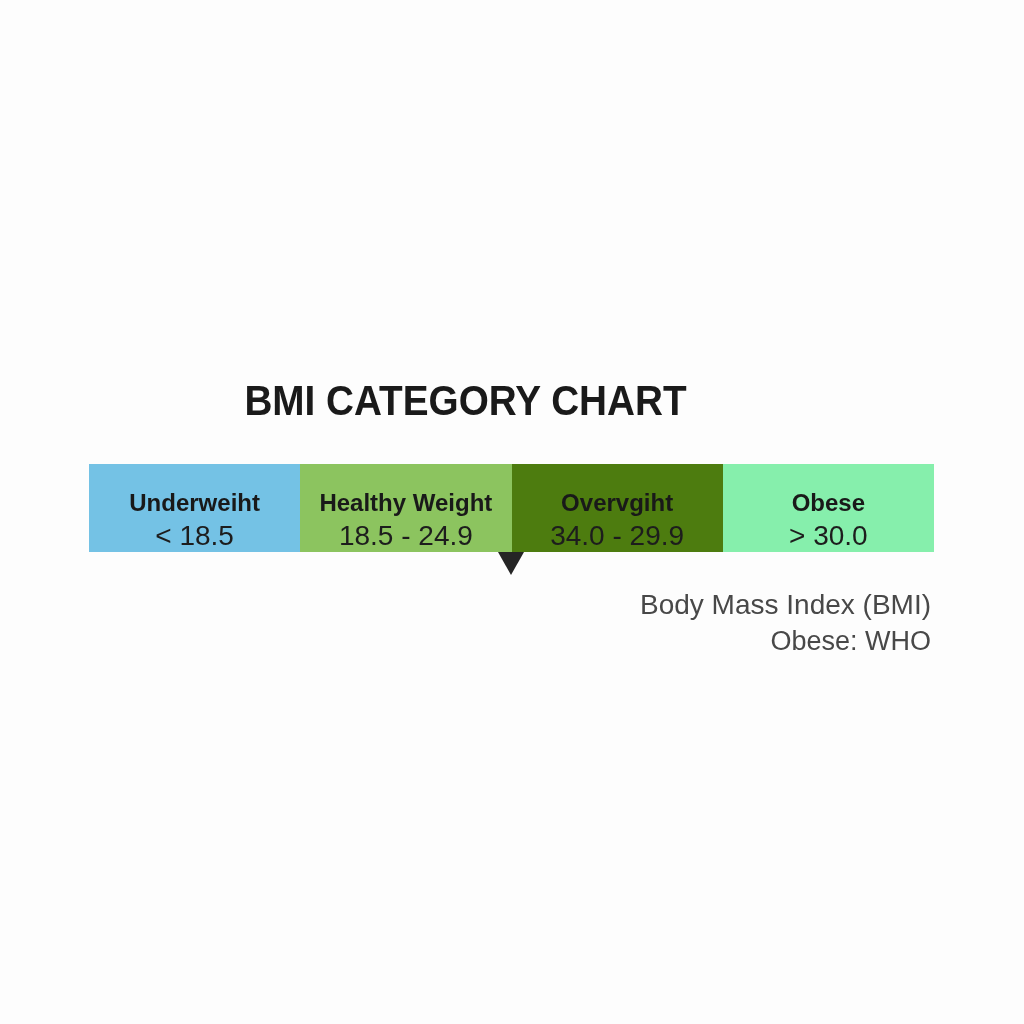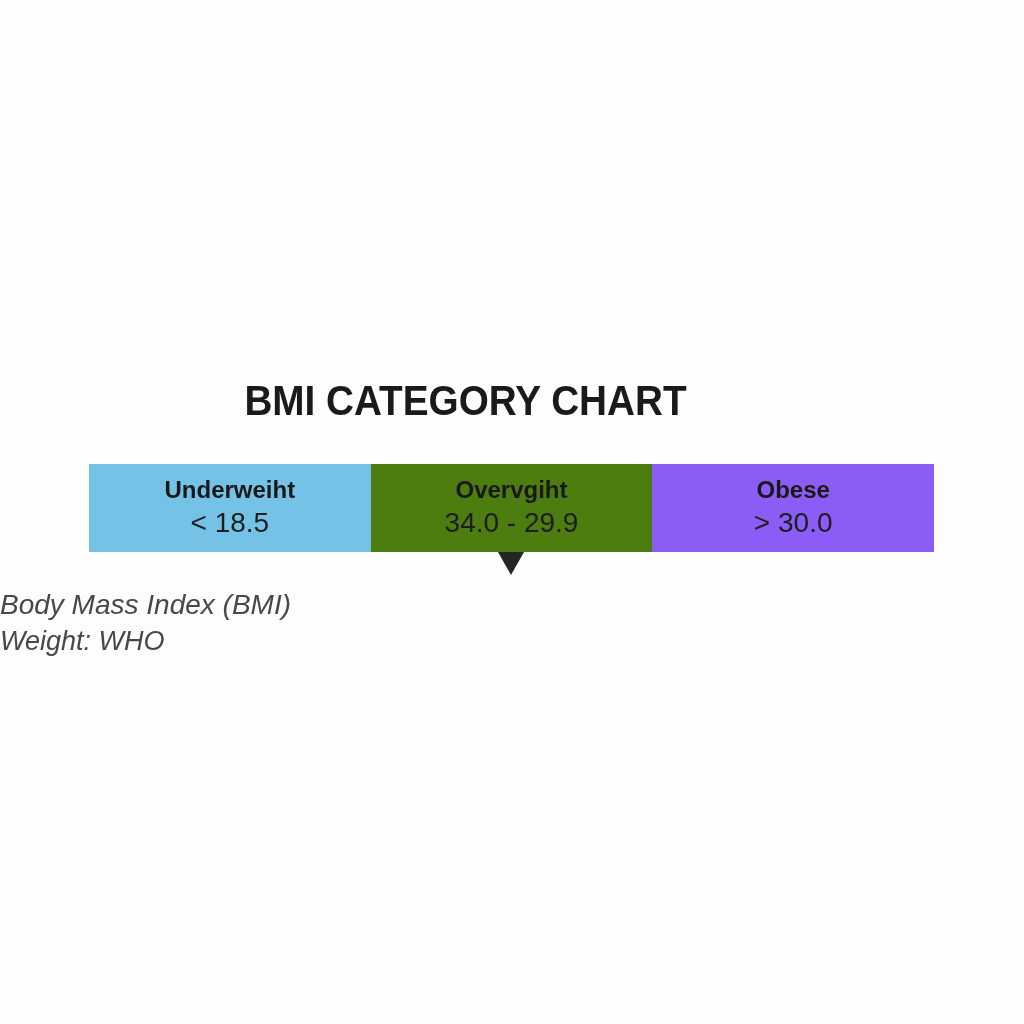--- a/index.html
+++ b/index.html
@@ -36,21 +36,21 @@
     top: 464px;
     width: 845px;
     height: 88px;
     display: flex;
   }
   .segment {
     flex: 1 1 0;
     display: flex;
     flex-direction: column;
     align-items: center;
-    justify-content: center;
+    justify-content: flex-end;
     gap: 5px;
   }
   .seg-label {
     font-size: 24px;
     font-weight: 700;
     color: #191919;
     line-height: 1.1;
   }
   .seg-range {
     font-size: 28px;
@@ -66,23 +66,22 @@
     height: 0;
     border-left: 13px solid transparent;
     border-right: 13px solid transparent;
     border-top: 23px solid #252525;
   }
   .caption {
     position: absolute;
     left: 0;
     right: 0;
     top: 588px;
-    text-align: left;
+    text-align: right;
     color: #484848;
-    font-style: italic;
   }
   .caption-line1 {
     font-size: 28px;
     line-height: 1.2;
   }
   .caption-line2 {
     font-size: 27px;
     line-height: 1.2;
     margin-top: 3px;
   }
@@ -94,33 +93,37 @@
 
   <h1 class="title">BMI CATEGORY CHART</h1>
 
   <div class="bar">
 
     <div class="segment" style="background-color: rgb(116, 194, 229);">
       <div class="seg-label">Underweiht</div>
       <div class="seg-range">&lt; 18.5</div>
     </div>
 
+    <div class="segment" style="background-color: rgb(140, 196, 95);">
+      <div class="seg-label">Healthy Weight</div>
+      <div class="seg-range">18.5 - 24.9</div>
+    </div>
 
     <div class="segment" style="background-color: #4d7c0f;">
       <div class="seg-label">Overvgiht</div>
       <div class="seg-range">34.0 - 29.9</div>
     </div>
 
-    <div class="segment" style="background-color: #8b5cf6;">
+    <div class="segment" style="background-color: #86efac;">
       <div class="seg-label">Obese</div>
       <div class="seg-range">&gt; 30.0</div>
     </div>
 
   </div>
 
   <div class="pointer"></div>
 
   <div class="caption">
     <div class="caption-line1">Body Mass Index (BMI)</div>
-    <div class="caption-line2">Weight: WHO</div>
+    <div class="caption-line2">Obese: WHO</div>
   </div>
 
 </div>
 
 </body></html>

